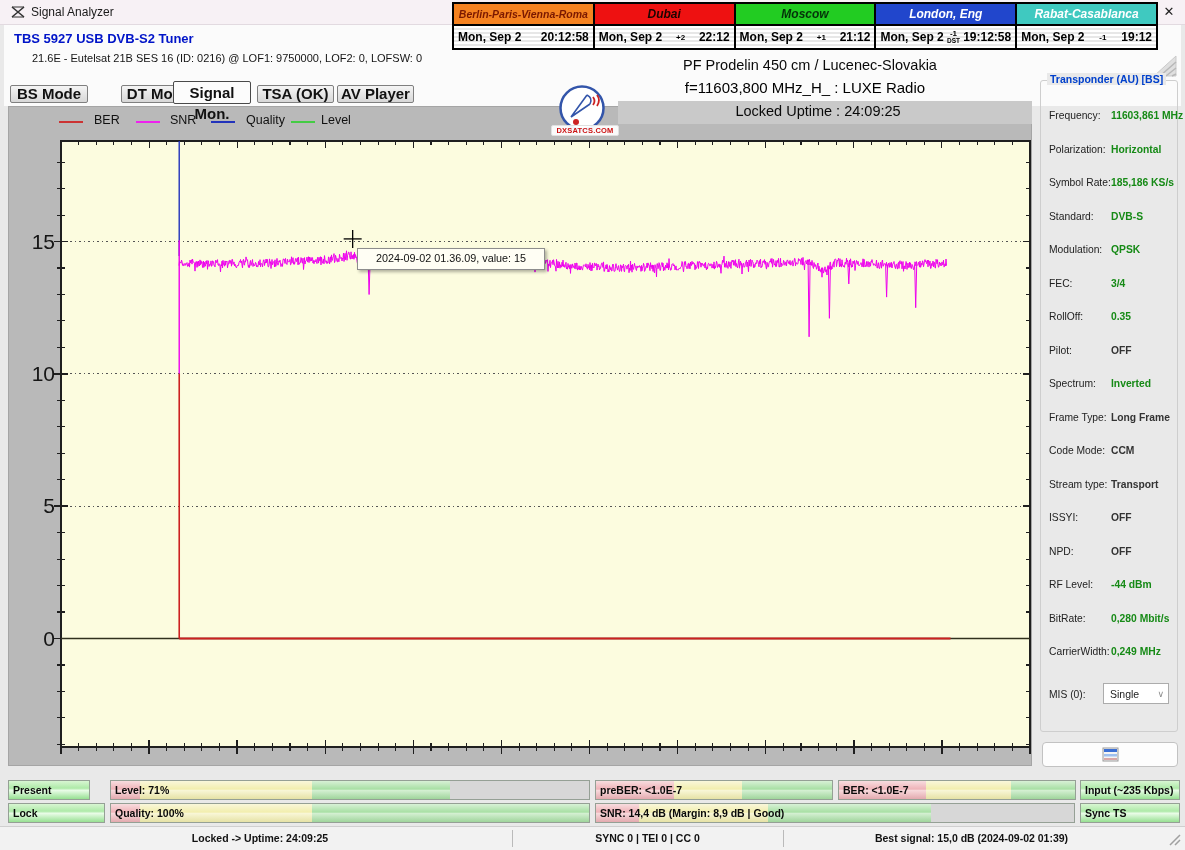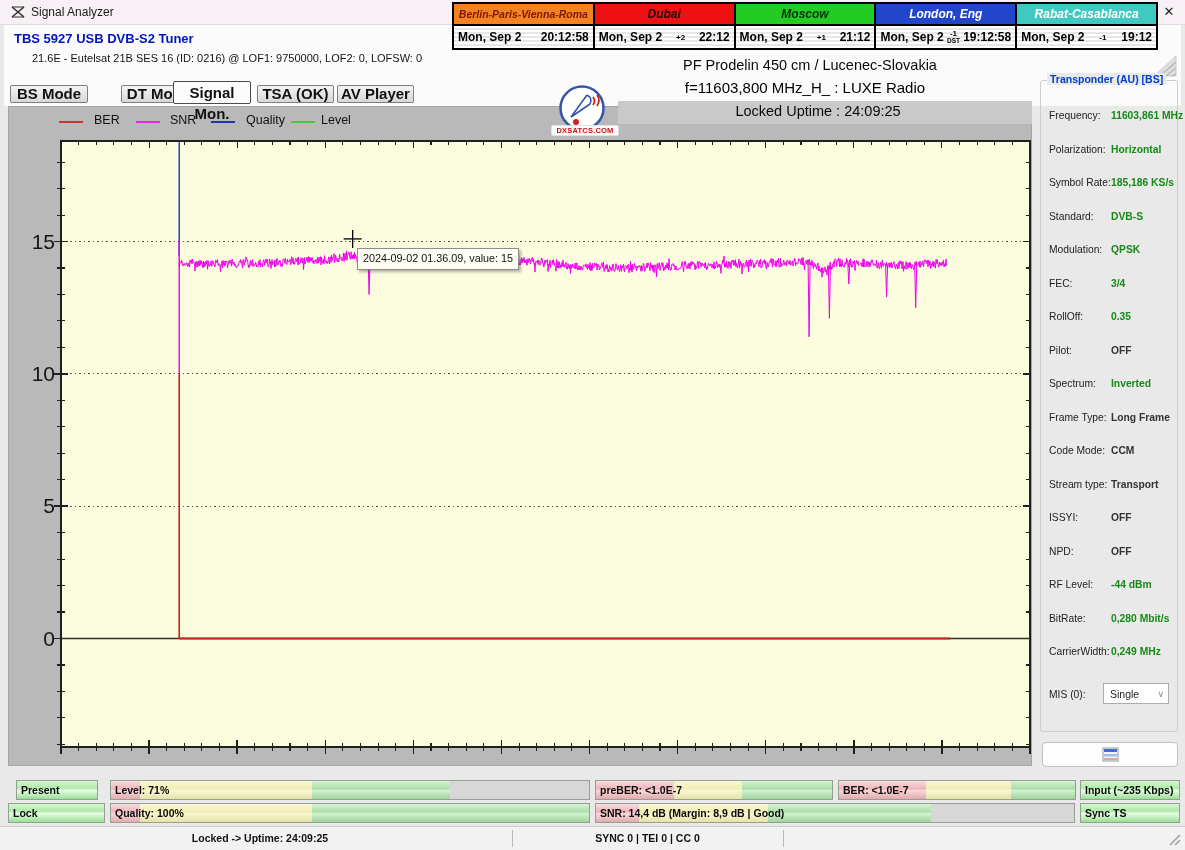--- a/index.html
+++ b/index.html
@@ -40,21 +40,21 @@
        text-align:center;font-size:15px;font-weight:bold;color:#111;line-height:16px;z-index:4;border-radius:2px;box-sizing:border-box;cursor:pointer}
   .tab.active{top:81px;height:23px;background:#fcfcfc;line-height:21px;border-color:#4a4a4a}
 
   
   .chart{position:absolute;left:8px;top:106px;width:1024px;height:660px;background:#b9b9b9;border:1px solid #a5a5a5;box-sizing:border-box}
   #legend{position:absolute;left:0;top:0;width:100%;height:30px;z-index:2}
   .leg-line{position:absolute;top:14px;height:2px;width:24px}
   .leg-label{position:absolute;top:6px;font-size:12.5px;color:#111}
   #plot{position:absolute;left:0;top:0}
   .tooltip{position:absolute;left:348px;top:141px;height:20px;background:#fffef4;border:1px solid #8d8d8d;
-     box-shadow:2px 2px 3px rgba(0,0,0,.3);font-size:10.8px;line-height:19px;padding:0 5px;color:#111;white-space:nowrap;z-index:5}
+     box-shadow:2px 2px 3px rgba(0,0,0,.3);font-size:10.8px;line-height:19px;padding:0 18px;color:#111;white-space:nowrap;z-index:5}
 
   
   .tp-box{position:absolute;left:1040px;top:80px;width:138px;height:652px;border:1px solid #cecece;border-radius:3px;box-sizing:border-box}
   .tp-title{position:absolute;left:6px;top:-8px;background:#e9e9e9;padding:0 3px;font-size:10.5px;font-weight:bold;color:#0040cc;white-space:nowrap}
   .tp-row{position:absolute;left:8px;width:124px;height:14px}
   .tp-label{position:absolute;left:0;top:0;font-size:10.3px;color:#222;white-space:nowrap}
   .tp-value{position:absolute;left:62px;top:0;font-size:10.3px;font-weight:bold;white-space:nowrap}
   .tp-mis-label{position:absolute;left:8px;top:608px;font-size:10.3px;color:#222}
   .mis-select{position:absolute;left:62px;top:602px;width:66px;height:21px;background:#fff;border:1px solid #acacac;
      font-size:10.5px;line-height:20px;padding-left:6px;color:#222;box-sizing:border-box;cursor:pointer}
@@ -463,21 +463,21 @@
   <div class="list-btn">
     <svg width="17" height="15" viewBox="0 0 17 15">
       <rect x="1" y="1" width="15" height="13" fill="#f4f4f4" stroke="#9a9a9a"></rect>
       <rect x="2" y="2" width="13" height="3" fill="#3b6fd4"></rect>
       <rect x="2" y="7" width="13" height="2.5" fill="#9fc0ee"></rect>
       <rect x="2" y="11" width="13" height="2" fill="#d8a7a7"></rect>
     </svg>
   </div>
 
   <div id="status-rows">
-      <div class="sbar green" style="left: 8px; top: 780px; width: 82px; margin-left: 8px;">
+      <div class="sbar green" style="left: 8px; top: 780px; width: 82px;">
         <span class="lbl">Present</span>
       </div>
       <div class="sbar" style="left: 110px; top: 780px; width: 480px;">
         <div class="zones">
           <div class="zone" style="background-color: rgb(239, 179, 184); width: 6%;"></div>
           <div class="zone" style="background-color: rgb(242, 238, 174); width: 36%;"></div>
           <div class="zone" style="background-color: rgb(168, 224, 164); width: 29%;"></div>
           <div class="zrest"></div>
         </div>
         <span class="lbl">Level: 71%</span>
@@ -527,20 +527,21 @@
       <div class="sbar green" style="left: 1080px; top: 803px; width: 100px;">
         <span class="lbl">Sync TS</span>
       </div>
     </div>
 
   <div class="bottombar">
     <div class="bsec" style="left:8px;width:504px">Locked -&gt; Uptime: 24:09:25</div>
     <div class="bdiv" style="left:512px"></div>
     <div class="bsec" style="left:512px;width:271px">SYNC 0 | TEI 0 | CC 0</div>
     <div class="bdiv" style="left:783px"></div>
+    <div class="bsec" style="left:783px;width:377px">Best signal: 15,0 dB (2024-09-02 01:39)</div>
   </div>
   <span class="grip-br">
     <svg width="16" height="16" viewBox="0 0 16 16">
       <path d="M14 4 L4 14 M14 9 L9 14 M14 14 L14 14" stroke="#a0a0a0" stroke-width="1.5" fill="none"></path>
     </svg>
   </span>
 
 </div>
 
 </body></html>

